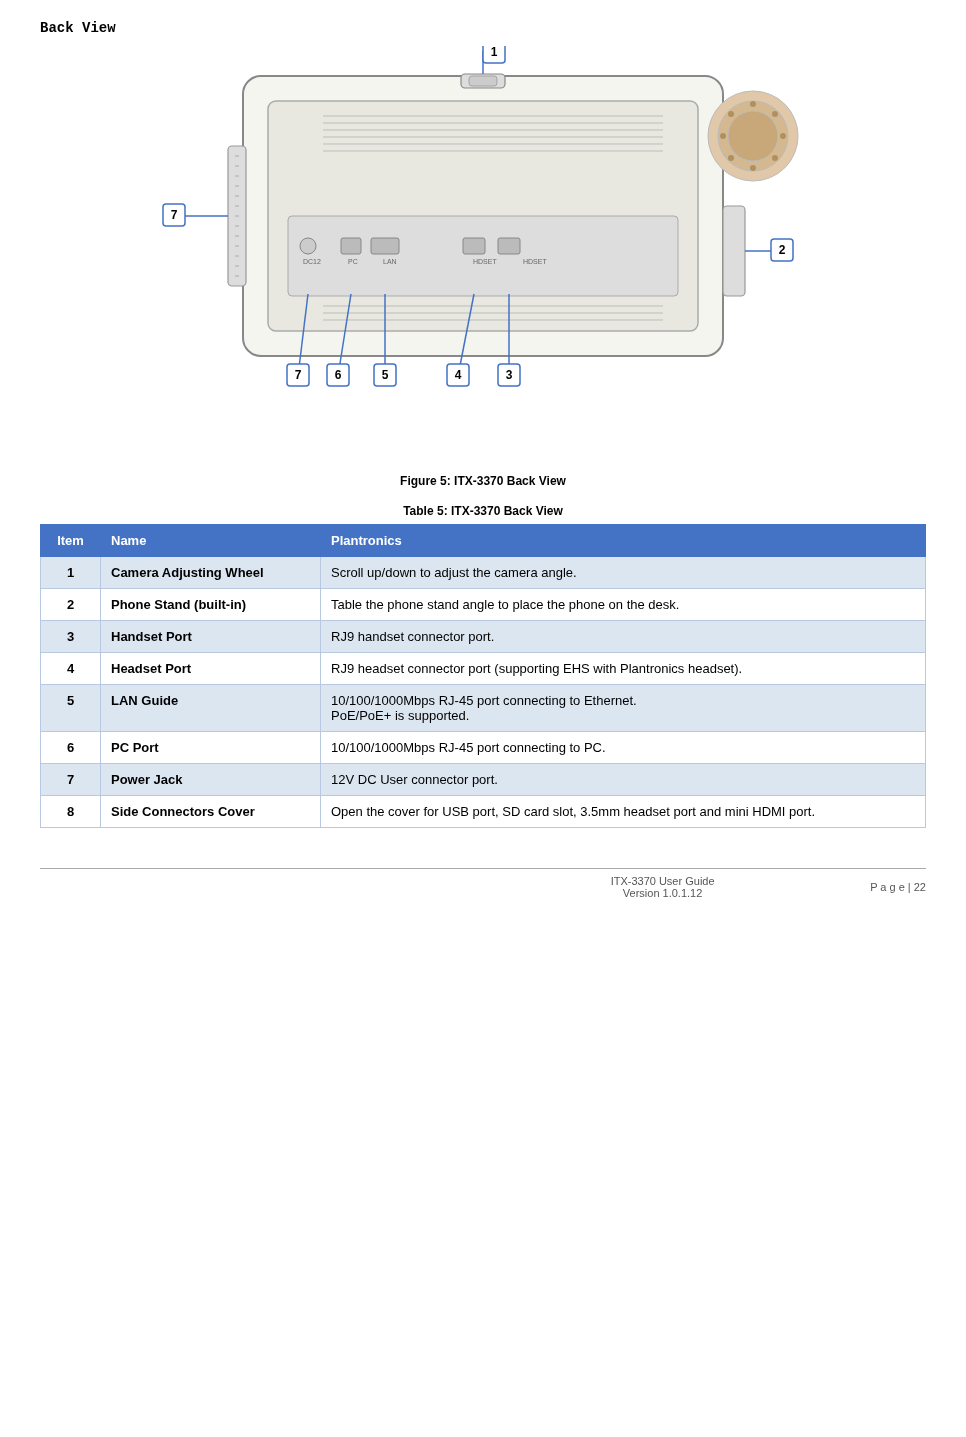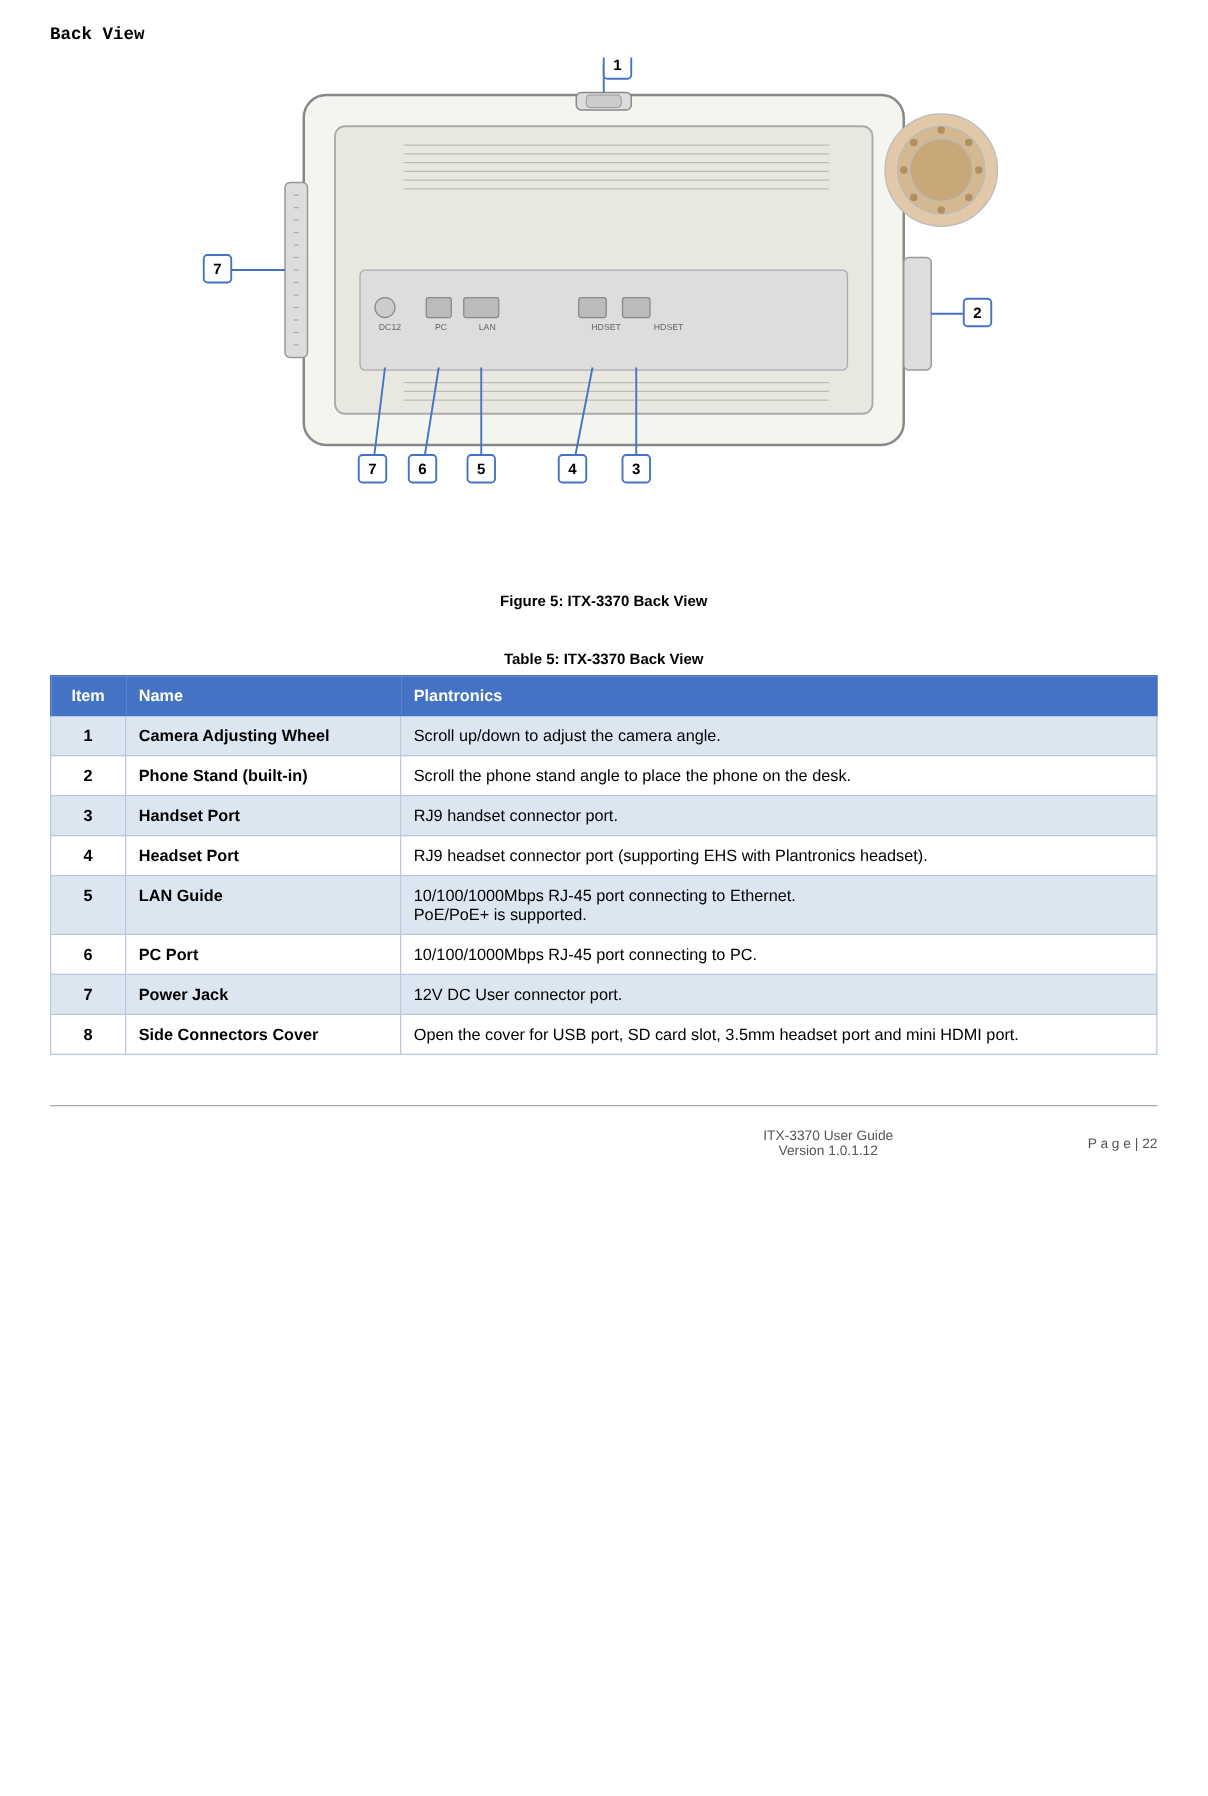--- a/index.html
+++ b/index.html
@@ -28,21 +28,21 @@
       height: 420px;
     }
     .diagram-svg {
       width: 720px;
       height: 420px;
     }
     .figure-caption {
       text-align: center;
       font-size: 12px;
       font-weight: bold;
-      margin: 8px 0 32px 0;
+      margin: 8px 0 16px 0;
       color: #000;
     }
     .table-caption {
       text-align: center;
       font-size: 12px;
       font-weight: bold;
       margin-bottom: 6px;
       color: #000;
     }
     table {
@@ -78,21 +78,21 @@
       font-weight: bold;
       width: 60px;
     }
     tbody tr td:nth-child(2) {
       font-weight: bold;
       width: 220px;
     }
     .footer-line {
       border-top: 1px solid #aaa;
       margin-top: 40px;
-      padding-top: 18px;
+      padding-top: 6px;
       display: flex;
       justify-content: space-between;
       align-items: center;
       font-size: 11px;
       color: #555;
     }
     .footer-center {
       text-align: center;
       flex: 1;
     }
@@ -228,21 +228,21 @@
   </thead>
   <tbody id="table-body">
   <tr>
         <td>1</td>
         <td>Camera Adjusting Wheel</td>
         <td>Scroll up/down to adjust the camera angle.</td>
       </tr>
       <tr>
         <td>2</td>
         <td>Phone Stand (built-in)</td>
-        <td>Scroll the phone stand angle to place the phone on the desk.</td>
+        <td>Table the phone stand angle to place the phone on the desk.</td>
       </tr>
       <tr>
         <td>3</td>
         <td>Handset Port</td>
         <td>RJ9 handset connector port.</td>
       </tr>
       <tr>
         <td>4</td>
         <td>Headset Port</td>
         <td>RJ9 headset connector port (supporting EHS with Plantronics headset).</td>

